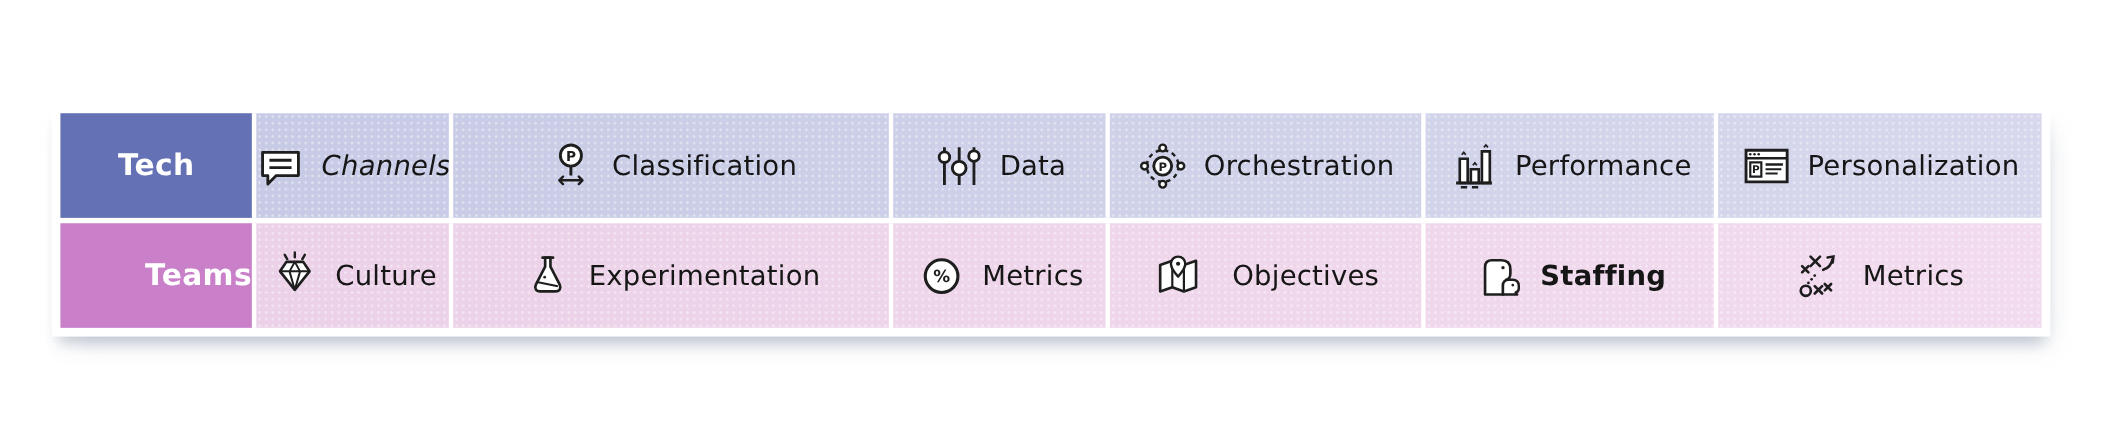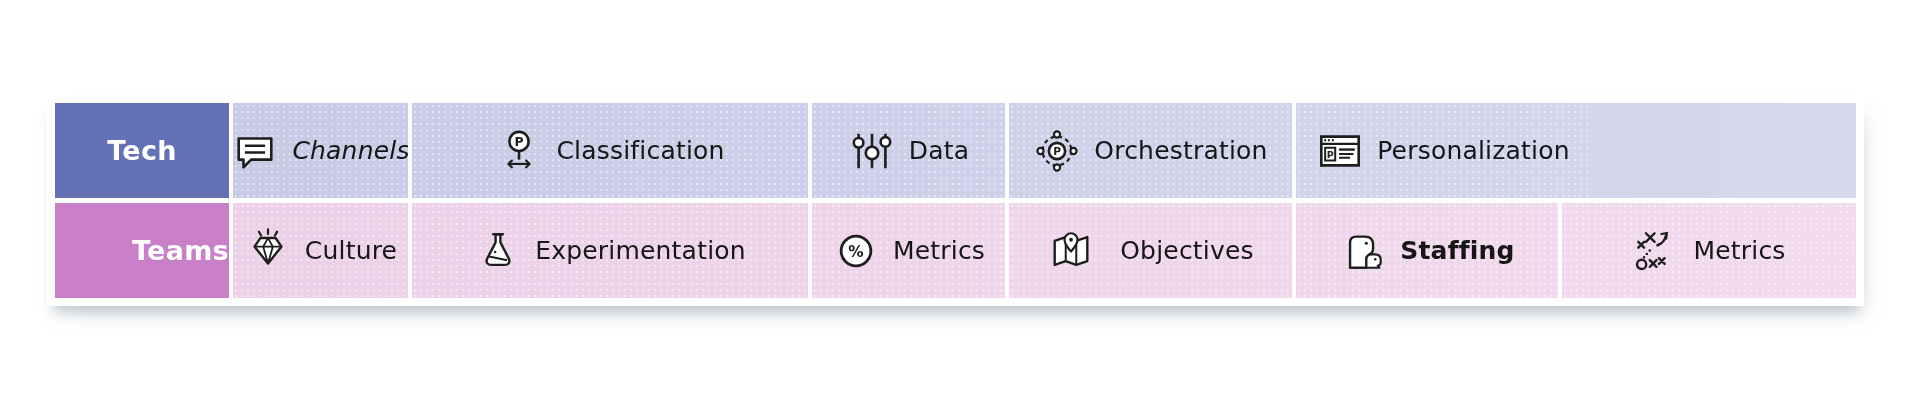--- a/index.html
+++ b/index.html
@@ -99,20 +99,35 @@
             <text x="24" y="28.5" text-anchor="middle" font-size="11" font-weight="bold" fill="#1e1e1e" stroke="none">P</text>
             <circle cx="24" cy="6.8" r="3.2" fill="#fff"></circle>
             <circle cx="24" cy="41.2" r="3.2" fill="#fff"></circle>
             <circle cx="6.8" cy="24" r="3.2" fill="#fff"></circle>
             <circle cx="41.2" cy="24" r="3.2" fill="#fff"></circle>
           </svg>
         </span>
         <span class="label" style="color: rgb(22, 22, 22);">Orchestration</span>
       </div>
 
+      <div class="cell c6">
+        <span class="icon">
+          <svg viewBox="0 0 48 48" fill="none" stroke="#1e1e1e" stroke-width="2.4">
+            <rect x="10.5" y="17" width="7.5" height="23" fill="#fff"></rect>
+            <rect x="21" y="27" width="7.5" height="13" fill="#fff"></rect>
+            <rect x="31.5" y="10" width="7.5" height="30" fill="#fff"></rect>
+            <path d="M7 40 H41" stroke-width="2.6"></path>
+            <path d="M12.4 13.2 l1.9 -2.2 1.9 2.2" stroke-width="1.6"></path>
+            <path d="M22.9 23.2 l1.9 -2.2 1.9 2.2" stroke-width="1.6"></path>
+            <path d="M33.4 6.2 l1.9 -2.2 1.9 2.2" stroke-width="1.6"></path>
+            <path d="M11.5 44 h6 M22 44 h6" stroke-width="2.2"></path>
+          </svg>
+        </span>
+        <span class="label" style="color: rgb(22, 22, 22);">Performance</span>
+      </div>
 
       <div class="cell c7">
         <span class="icon">
           <svg viewBox="0 0 48 48" fill="none" stroke="#1e1e1e" stroke-width="2.6">
             <rect x="4.5" y="9" width="39" height="30" fill="#fff"></rect>
             <path d="M4.5 16.5 H43.5" stroke-width="2.2"></path>
             <circle cx="8.5" cy="12.8" r="1.2" fill="#1e1e1e" stroke="none"></circle>
             <circle cx="12.5" cy="12.8" r="1.2" fill="#1e1e1e" stroke="none"></circle>
             <circle cx="16.5" cy="12.8" r="1.2" fill="#1e1e1e" stroke="none"></circle>
             <rect x="8.5" y="20.5" width="10.5" height="13.5" fill="#fff" stroke-width="2"></rect>

